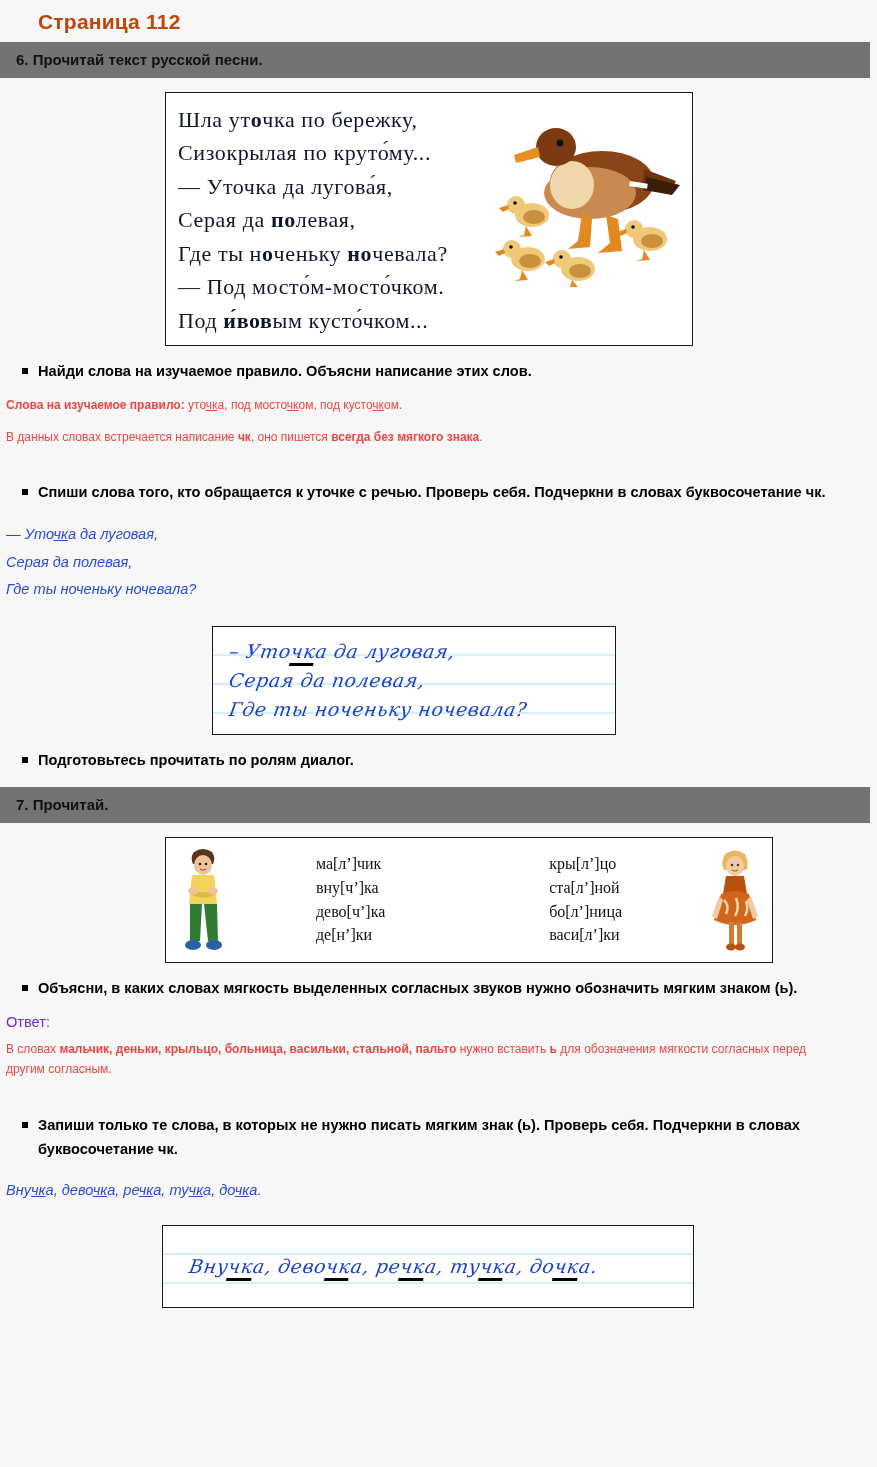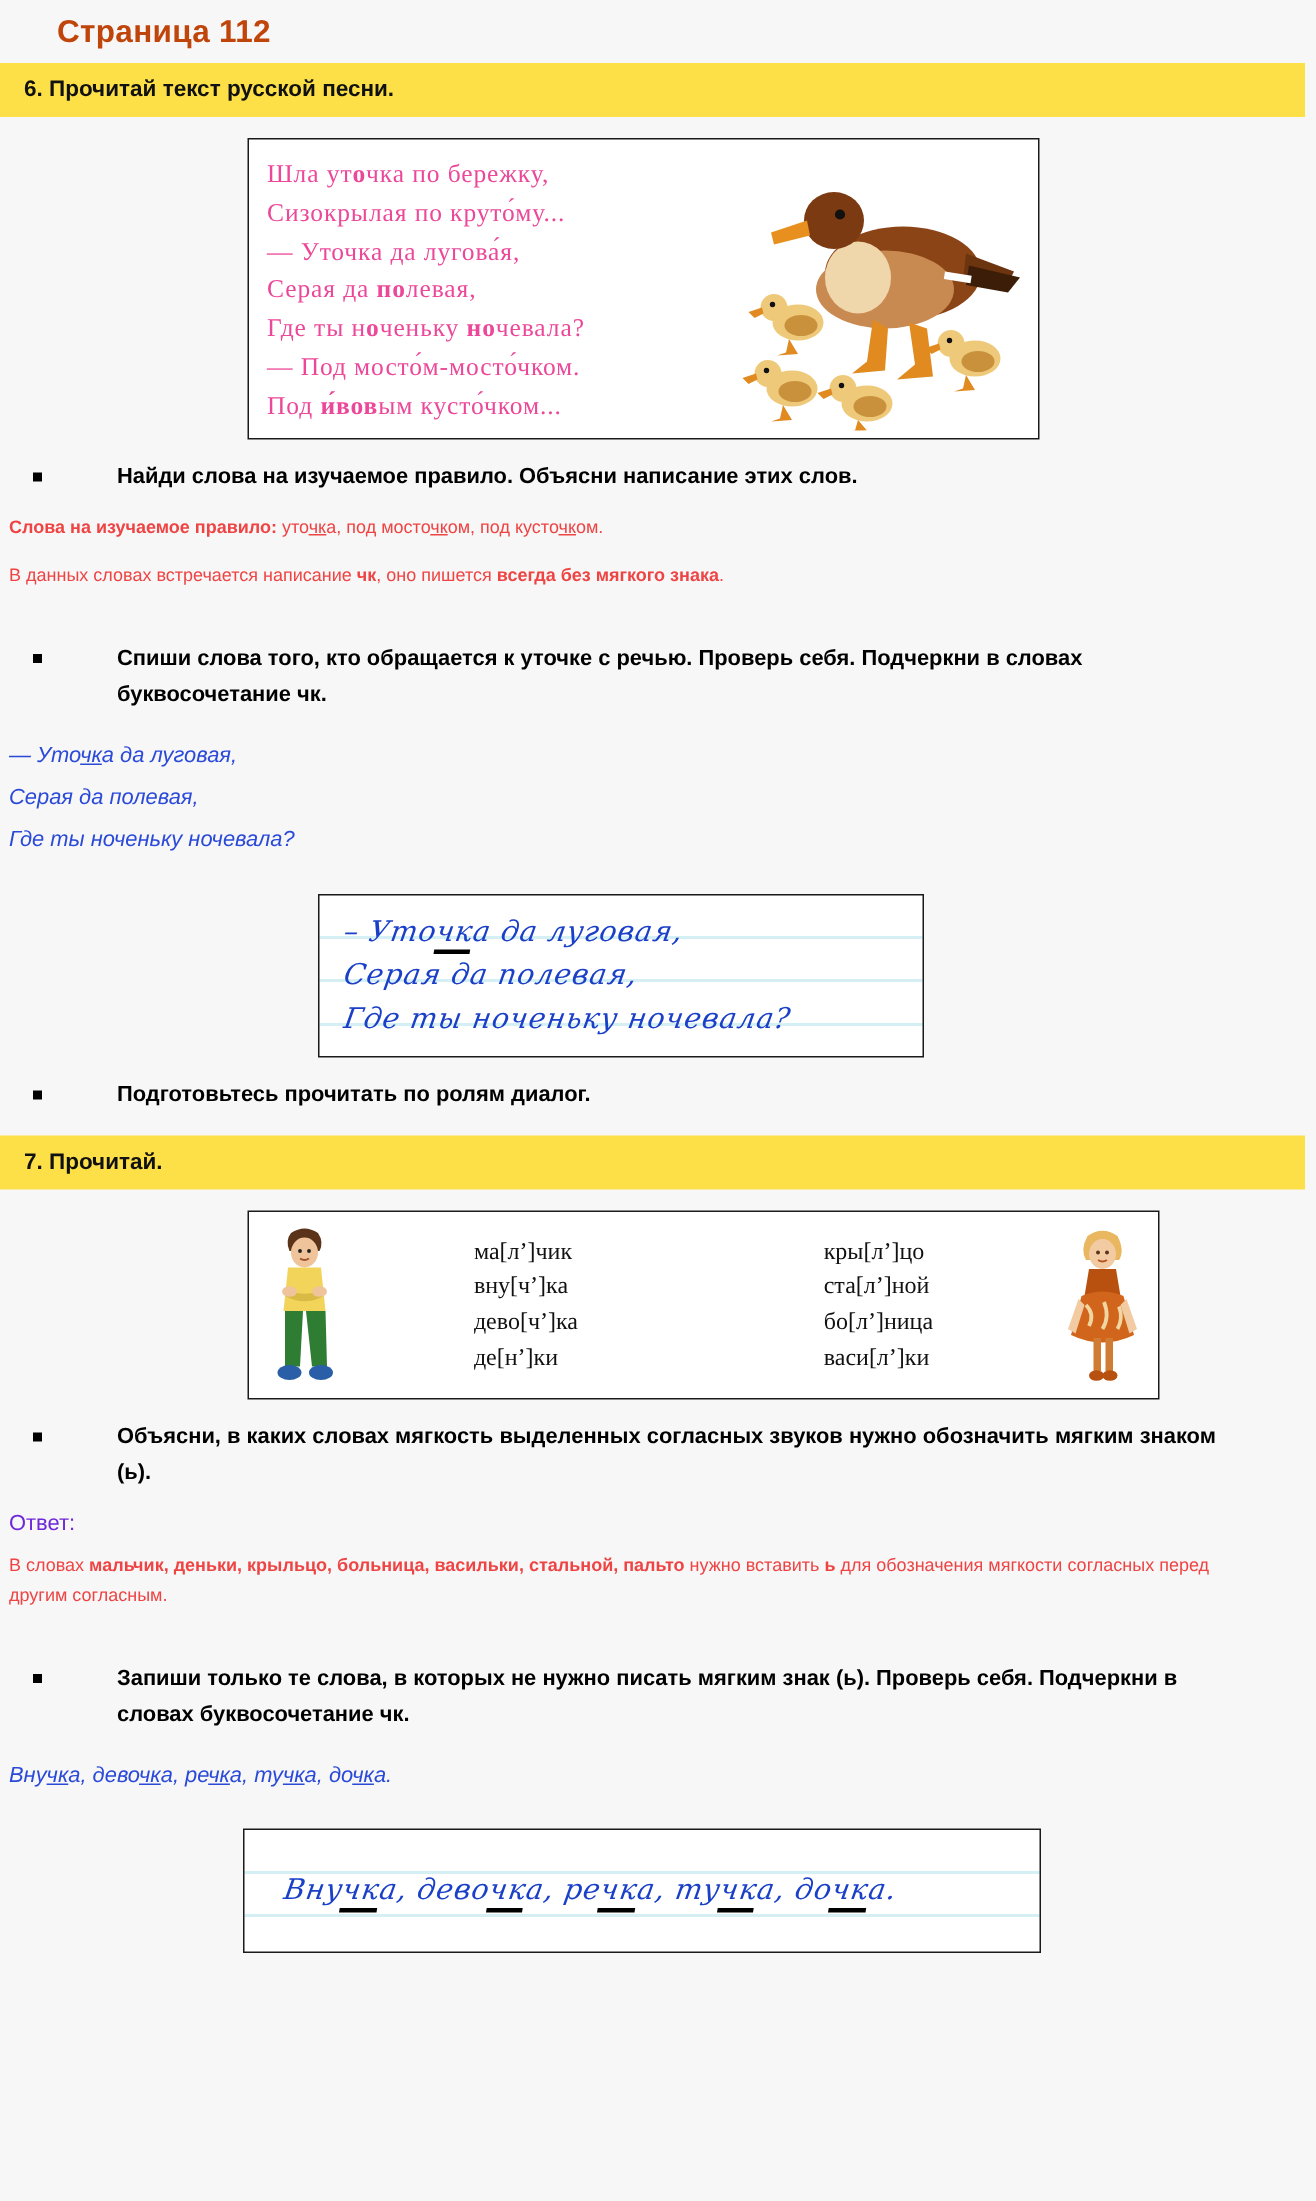--- a/index.html
+++ b/index.html
@@ -20,21 +20,21 @@
   .page-title {
     font-size: 21px;
     font-weight: bold;
     color: #c0450b;
     padding: 10px 0 8px 38px;
     letter-spacing: 0.2px;
   }
 
   
   .task-bar {
-    background: #fde047;
+    background: #737373;
     padding: 9px 0 10px 16px;
     font-size: 15px;
     font-weight: bold;
     color: #111;
     width: 870px;
     box-sizing: border-box;
   }
   .task-bar.second { margin-top: 4px; }
 
   
@@ -49,21 +49,20 @@
     background: #000;
     margin-top: 8px;
     margin-right: 10px;
     flex: 0 0 auto;
   }
   .bullet-text {
     font-size: 14.6px;
     font-weight: bold;
     line-height: 1.62;
     color: #000;
-    margin-left: 40px;
   }
 
   
   .para {
     font-size: 12px;
     line-height: 1.65;
     padding: 10px 30px 2px 6px;
     color: #ef4444;
   }
   .para b { font-weight: bold; }
@@ -89,23 +88,23 @@
     width: 528px;
     box-sizing: border-box;
     border: 1px solid #1a1a1a;
     background: #fff;
     display: flex;
     padding: 10px 4px 8px 12px;
     position: relative;
   }
   .poem-lines {
     font-family: "Liberation Serif", serif;
-    font-size: 17px;
+    font-size: 22px;
     line-height: 1.52;
-    color: #ec4899;
+    color: #0f172a;
     letter-spacing: 0.6px;
     white-space: nowrap;
     z-index: 2;
   }
   .poem-lines b { font-weight: bold; }
 
   
   .duck-art {
     position: absolute;
     right: 8px;

